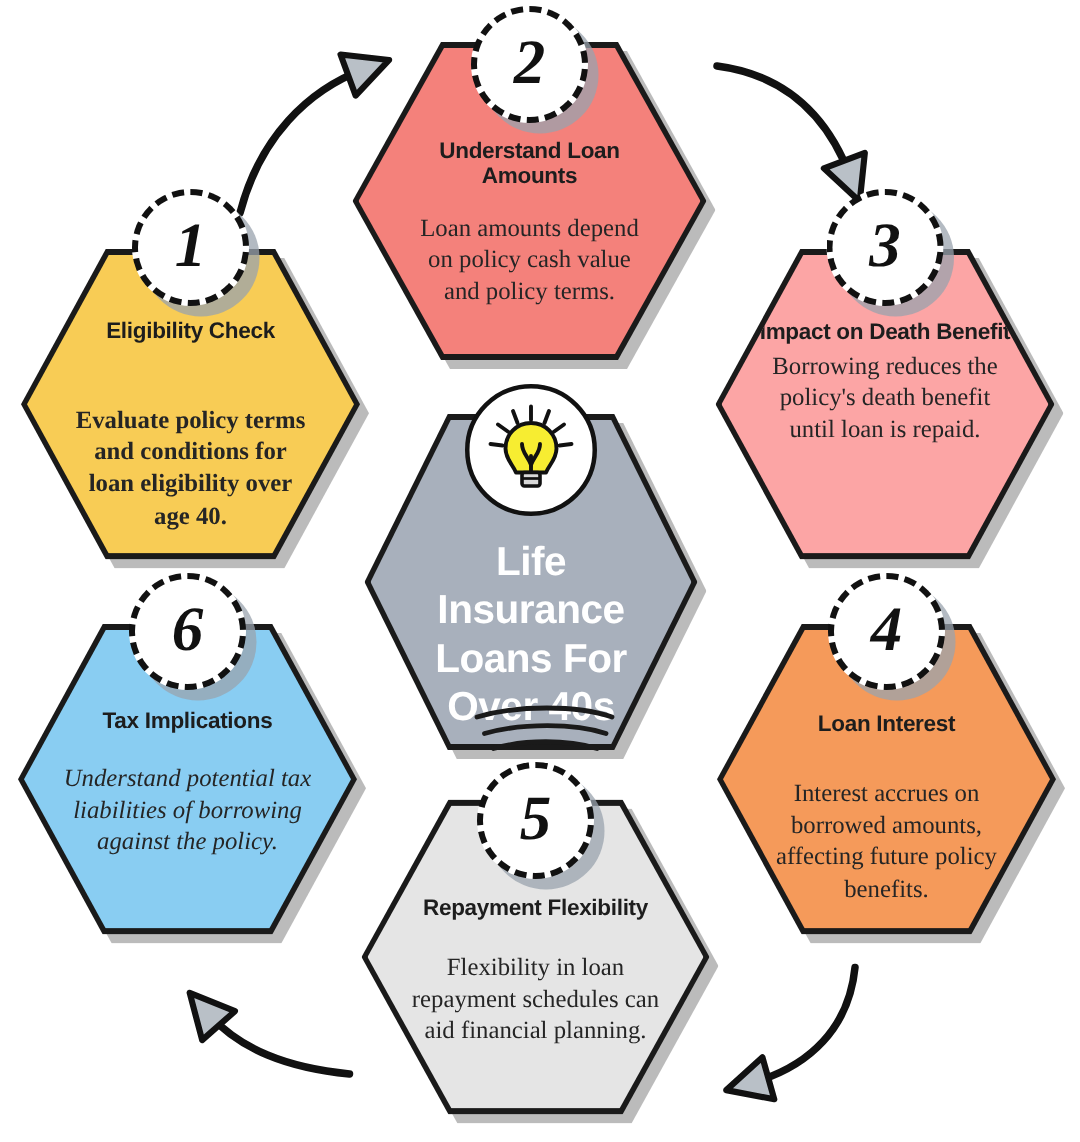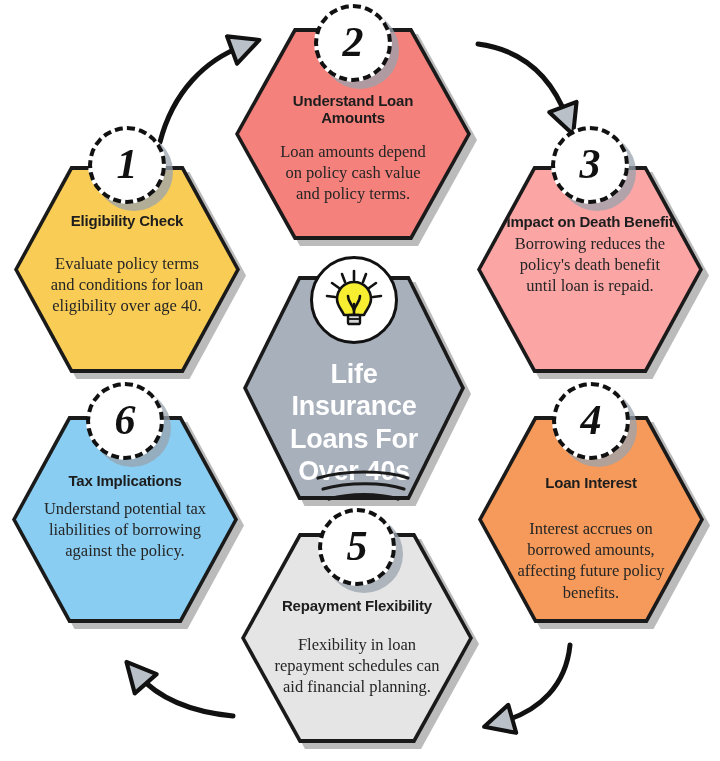--- a/index.html
+++ b/index.html
@@ -126,35 +126,35 @@
   <div class="hex-border" style="left:235px;top:28px;width:236px;height:212px;"></div>
   <div class="hex" style="left: 239px; top: 32px; width: 228px; height: 204px; padding: 60px 34px 10px; background: rgb(244, 129, 123);">
     <div class="hex-title">Understand Loan Amounts</div>
     <div class="hex-body" style="margin-top:14px;">Loan amounts depend on policy cash value and policy terms.</div>
   </div>
 
   <div class="hex-shadow" style="left:20px;top:172px;width:226px;height:207px;"></div>
   <div class="hex-border" style="left:14px;top:166px;width:226px;height:207px;"></div>
   <div class="hex" style="left: 18px; top: 170px; width: 218px; height: 199px; padding: 42px 28px 8px; background: rgb(248, 204, 85); gap: 24px;">
     <div class="hex-title">Eligibility Check</div>
-    <div class="hex-body" style="">Evaluate policy terms and conditions for loan eligibility over age 40.</div>
+    <div class="hex-body" style="margin-top:16px;font-weight:bold;">Evaluate policy terms and conditions for loan eligibility over age 40.</div>
   </div>
 
   <div class="hex-shadow" style="left:483px;top:172px;width:226px;height:207px;"></div>
   <div class="hex-border" style="left:477px;top:166px;width:226px;height:207px;"></div>
   <div class="hex" style="left: 481px; top: 170px; width: 218px; height: 199px; padding: 43px 24px 4px; background: #fca5a5;">
     <div class="hex-title">Impact on Death Benefit</div>
     <div class="hex-body" style="margin-top:3px;">Borrowing reduces the policy's death benefit until loan is repaid.</div>
   </div>
 
   <div class="hex-shadow" style="left:18px;top:422px;width:226px;height:207px;"></div>
   <div class="hex-border" style="left:12px;top:416px;width:226px;height:207px;"></div>
   <div class="hex" style="left: 16px; top: 420px; width: 218px; height: 199px; padding: 52px 18px 8px; background: rgb(137, 205, 242);">
     <div class="hex-title">Tax Implications</div>
-    <div class="hex-body" style="margin-top:9px;">Understand potential tax liabilities of borrowing against the policy.</div>
+    <div class="hex-body" style="margin-top:19px;font-style:italic;">Understand potential tax liabilities of borrowing against the policy.</div>
   </div>
 
   <div class="hex-shadow" style="left:484px;top:422px;width:226px;height:207px;"></div>
   <div class="hex-border" style="left:478px;top:416px;width:226px;height:207px;"></div>
   <div class="hex" style="left: 482px; top: 420px; width: 218px; height: 199px; padding: 54px 24px 16px; background: rgb(245, 154, 90); gap: 24px;">
     <div class="hex-title">Loan Interest</div>
     <div class="hex-body" style="margin-top:3px;">Interest accrues on borrowed amounts, affecting future policy benefits.</div>
   </div>
 
   <div class="hex-shadow" style="left:247px;top:539px;width:232px;height:210px;"></div>

